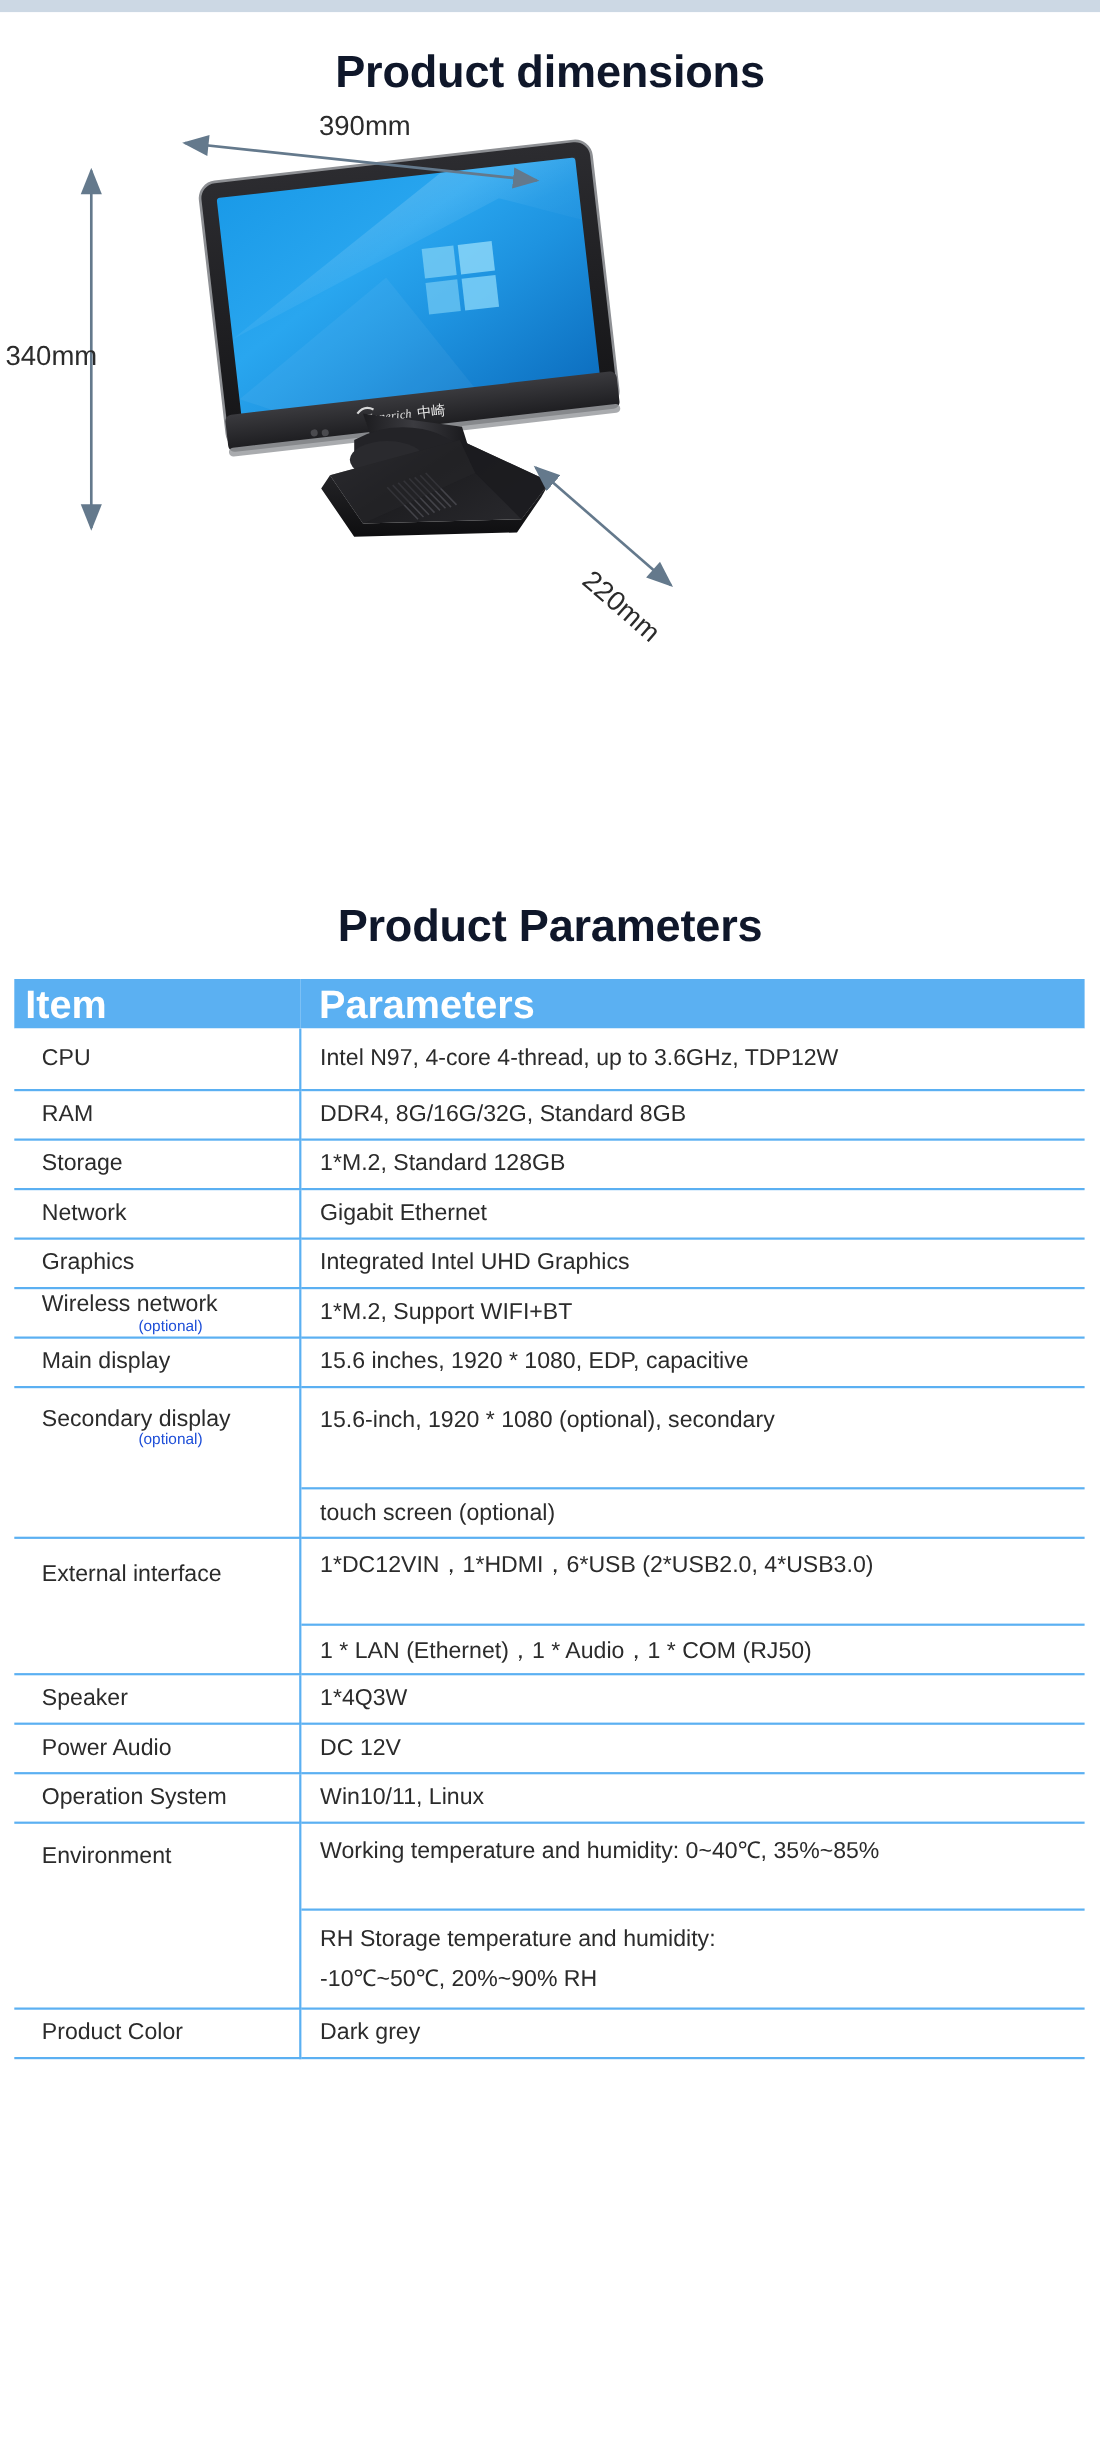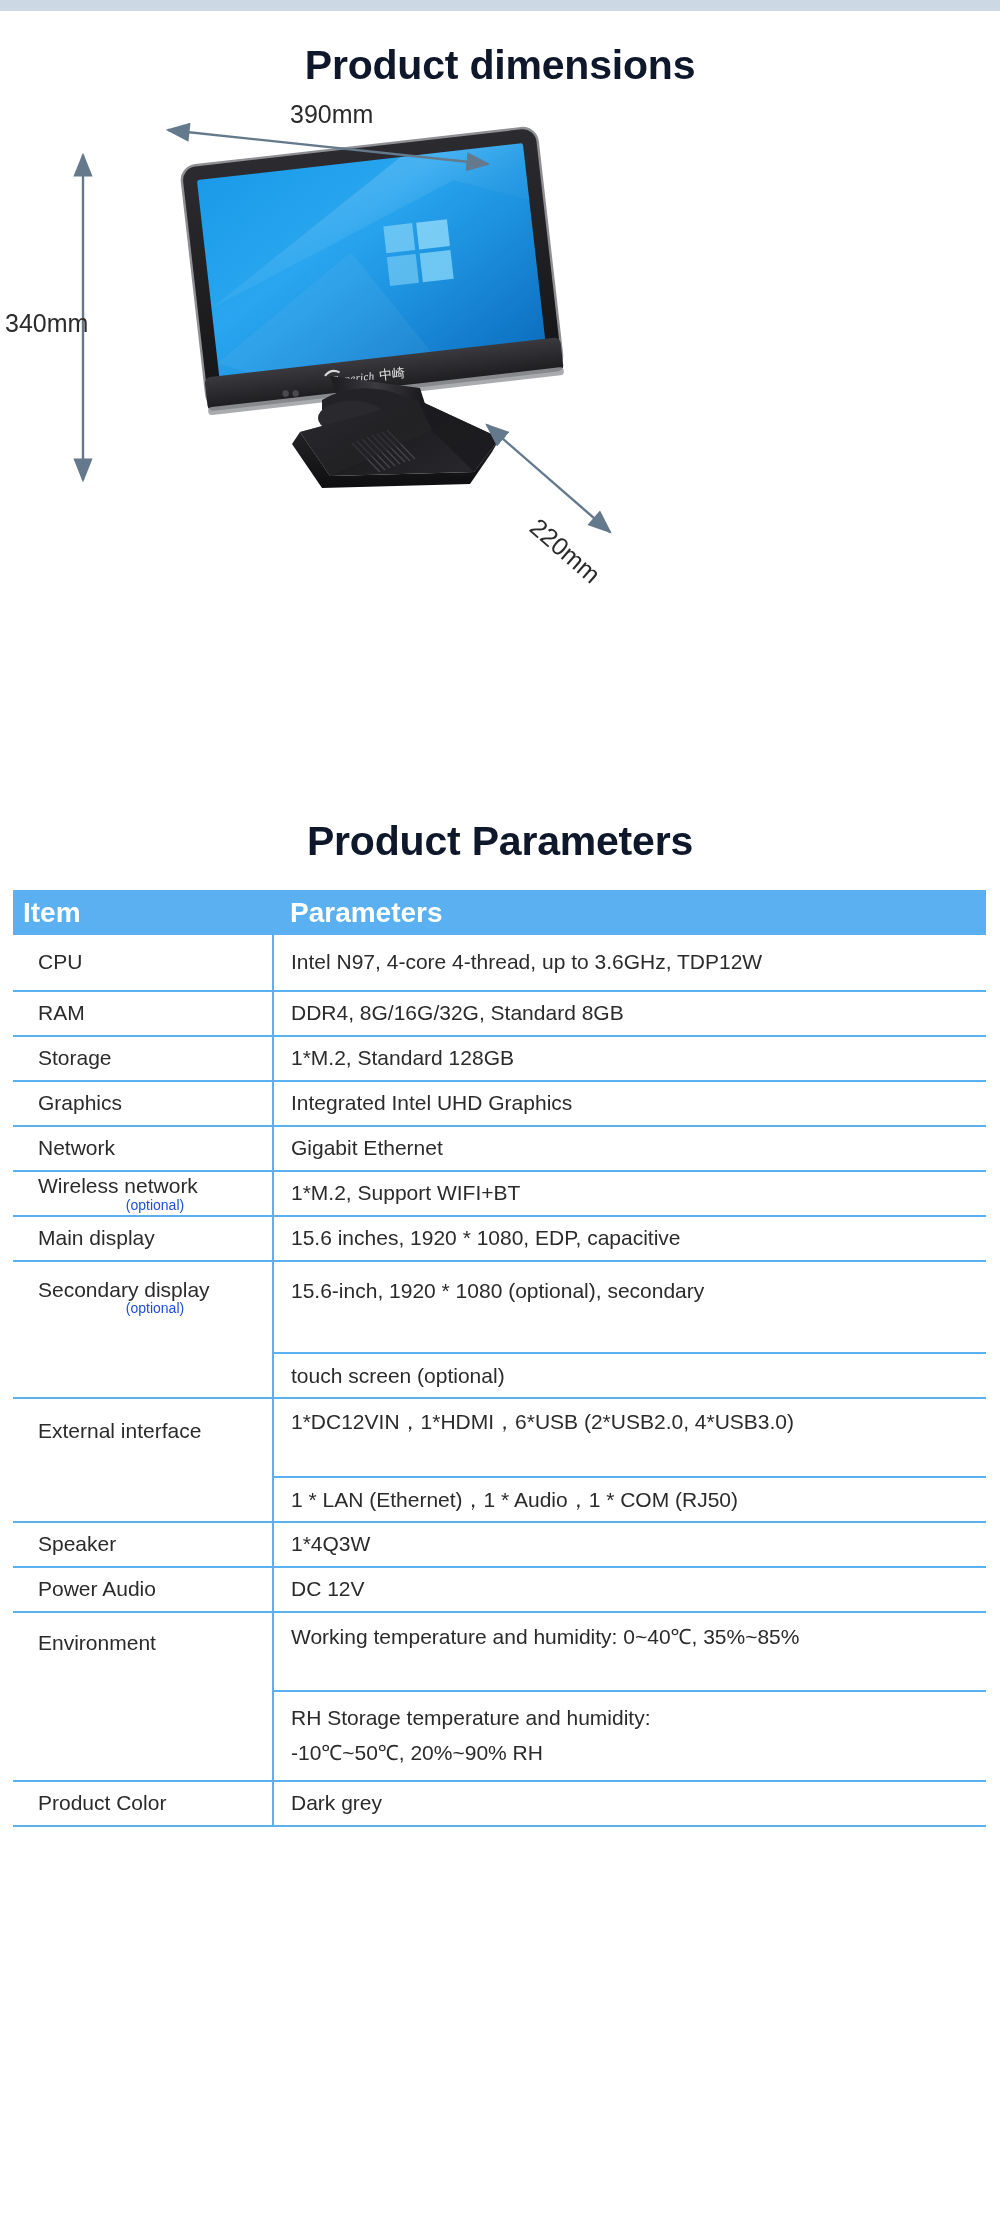--- a/index.html
+++ b/index.html
@@ -59,21 +59,21 @@
     width: 973px;
     border-collapse: collapse;
     table-layout: fixed;
   }
   .param-table col.c-item { width: 260px; }
   .param-table col.c-val  { width: 713px; }
 
   .param-table thead th {
     background: #5bb0f2;
     color: #ffffff;
-    font-size: 28px;
+    font-size: 36px;
     font-weight: bold;
     text-align: left;
     height: 45px;
     padding: 0 0 0 10px;
     vertical-align: middle;
   }
   .param-table thead th.th-val { padding-left: 17px; }
 
   .param-table td {
     font-size: 21px;
@@ -262,27 +262,27 @@
       <td class="item-cell" style="height:45px">RAM</td>
       <td class="val-cell">DDR4, 8G/16G/32G, Standard 8GB</td>
     </tr>
 
     <tr class="r-tall">
       <td class="item-cell" style="height:45px">Storage</td>
       <td class="val-cell">1*M.2, Standard 128GB</td>
     </tr>
 
     <tr class="r-tall">
+      <td class="item-cell" style="height:45px">Network</td>
+      <td class="val-cell">Gigabit Ethernet</td>
+    </tr>
+
+    <tr class="r-tall">
       <td class="item-cell" style="height:45px">Graphics</td>
       <td class="val-cell">Integrated Intel UHD Graphics</td>
-    </tr>
-
-    <tr class="r-tall">
-      <td class="item-cell" style="height:45px">Network</td>
-      <td class="val-cell">Gigabit Ethernet</td>
     </tr>
 
     <tr class="r-tall">
       <td class="item-cell" style="height:45px">
         <span>Wireless network</span>
         <span class="optional-note">(optional)</span>
       </td>
       <td class="val-cell">1*M.2, Support WIFI+BT</td>
     </tr>
 
@@ -319,20 +319,24 @@
     <tr class="r-tall">
       <td class="item-cell" style="height:45px">Speaker</td>
       <td class="val-cell">1*4Q3W</td>
     </tr>
 
     <tr class="r-tall">
       <td class="item-cell" style="height:45px">Power Audio</td>
       <td class="val-cell">DC 12V</td>
     </tr>
 
+    <tr class="r-tall">
+      <td class="item-cell" style="height:45px">Operation System</td>
+      <td class="val-cell">Win10/11, Linux</td>
+    </tr>
 
     <tr>
       <td class="span-item">
         <div class="span-inner" style="padding-top:18px">
           <span>Environment</span>
         </div>
       </td>
       <td class="split-cell">
         <div class="sub" style="height:45px">Working temperature and humidity: 0~40℃, 35%~85%</div>
         <div class="sub" style="height:90px">

